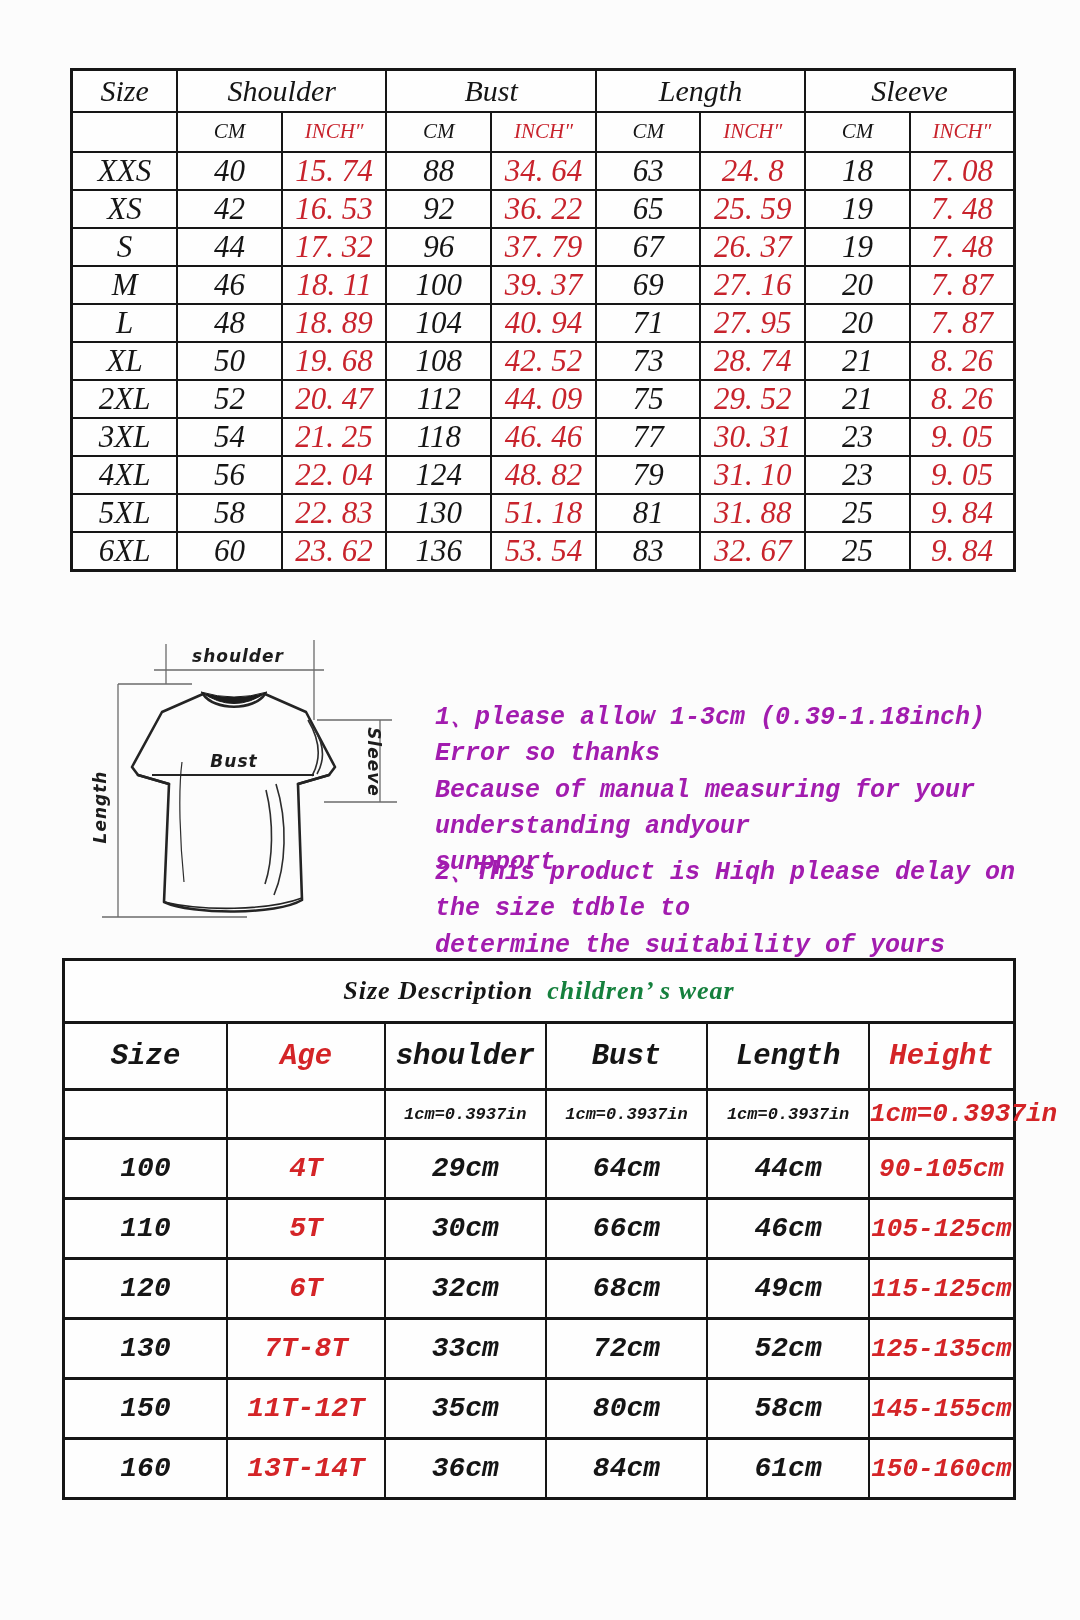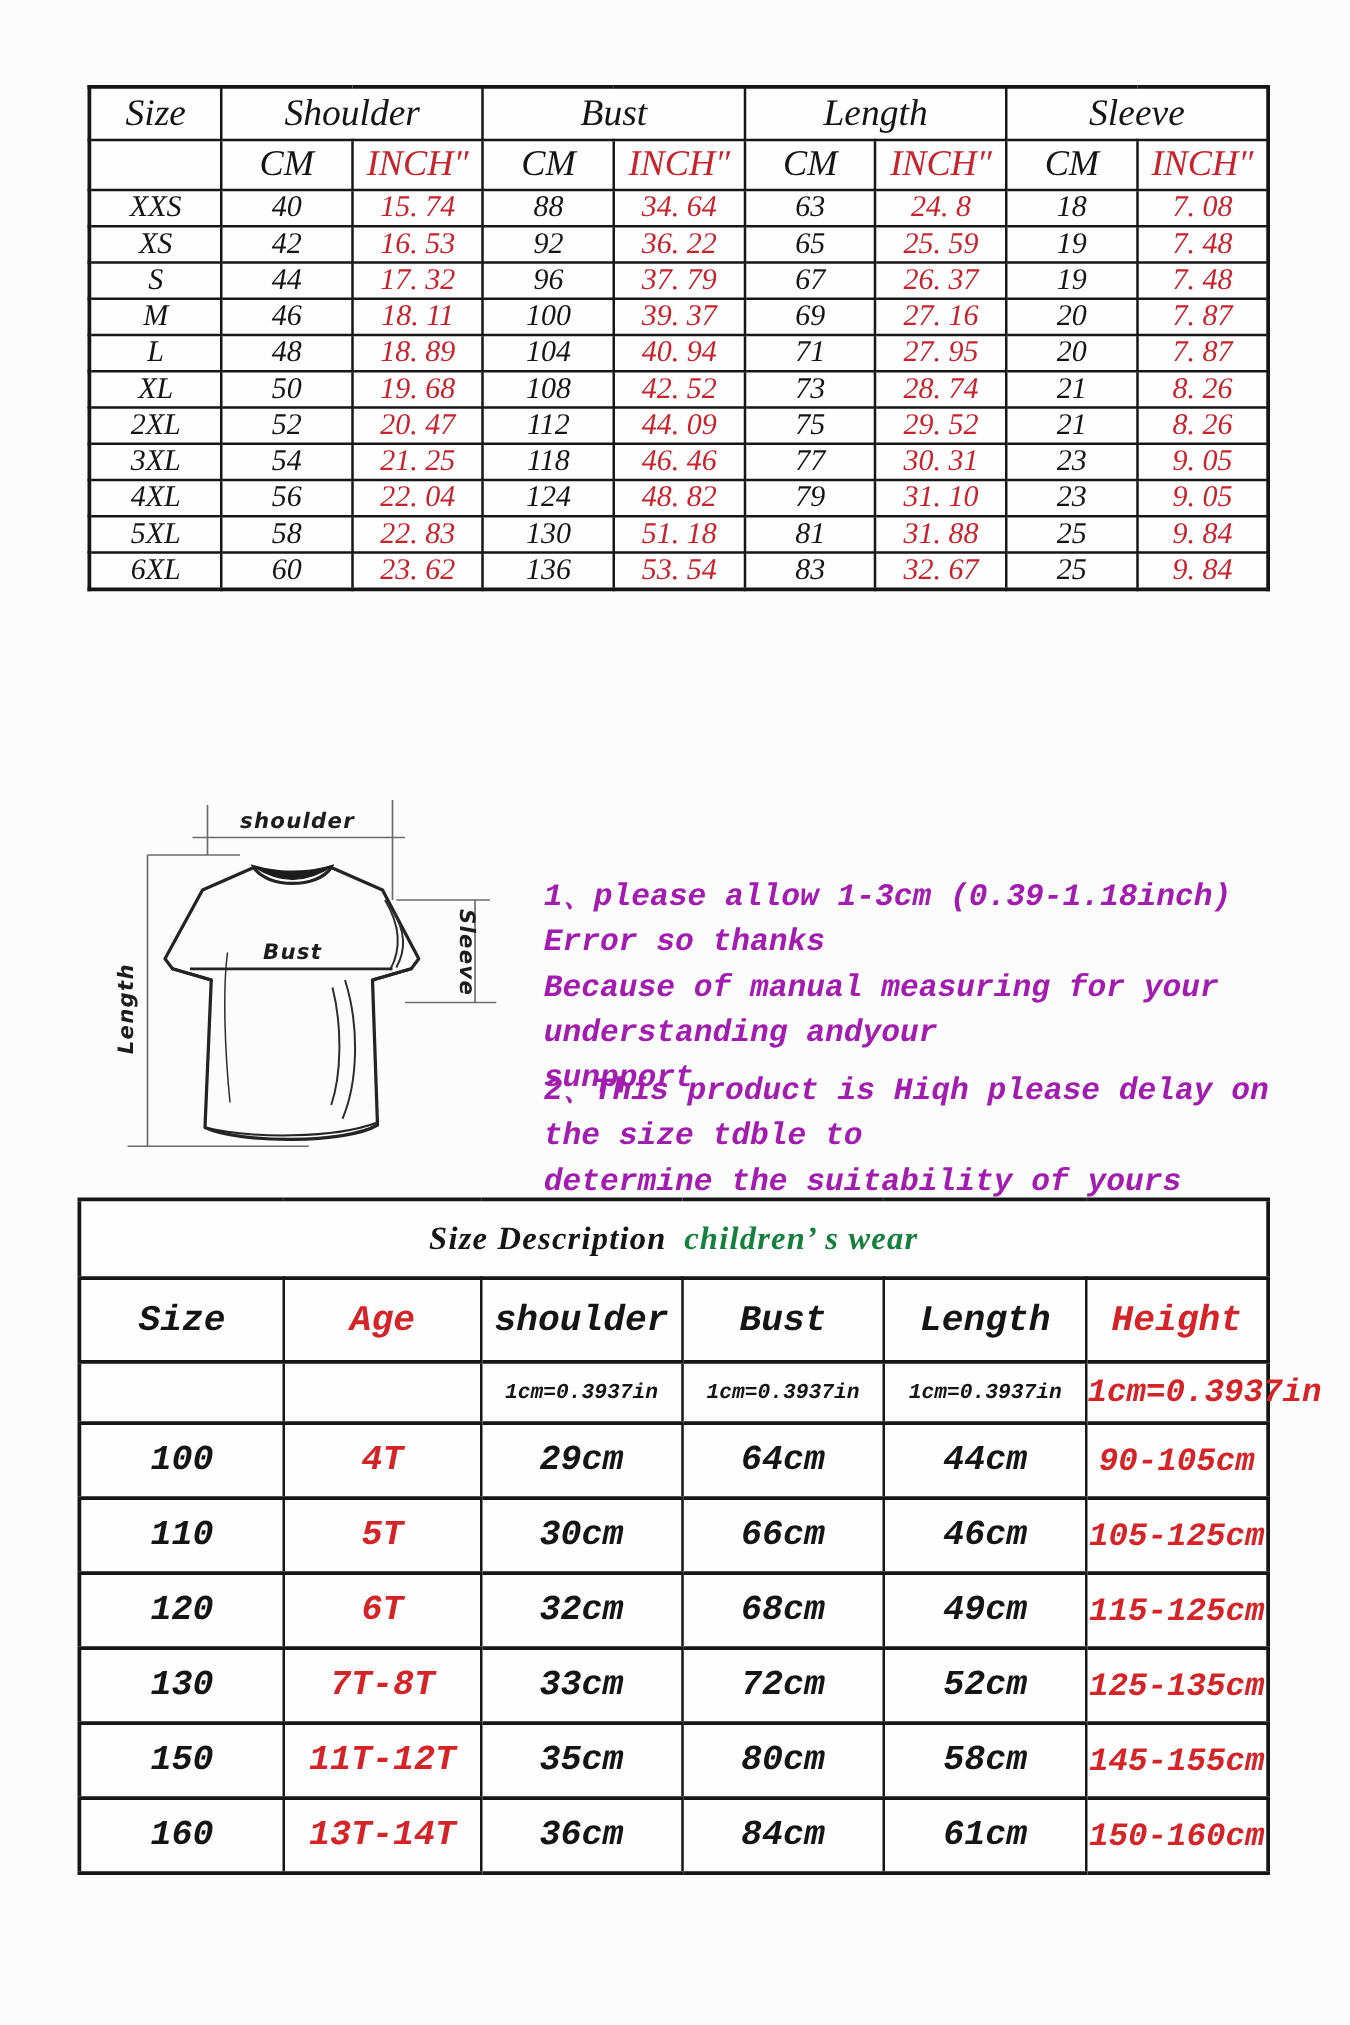--- a/index.html
+++ b/index.html
@@ -21,22 +21,22 @@
     border:3px solid #161616;
     background:#fefefe;
   }
   .adult th,.adult td{
     border:2px solid #161616;
     text-align:center;vertical-align:middle;
     font-weight:normal;
     padding:0;
   }
   .adult thead tr.top-hdr{height:42px;font-size:30px;}
-  .adult thead tr.unit-hdr{height:40px;font-size:29px;}
-  .adult tbody tr{height:27px;font-size:24px;}
+  .adult thead tr.unit-hdr{height:40px;font-size:21px;}
+  .adult tbody tr{height:27px;font-size:31px;}
   .red{color:#c8232c;}
   .child .red{color:#d42427;border-radius:30px;}
   
   .diagram{
     position:absolute;left:62px;top:612px;width:350px;height:330px;
   }
   .diagram svg{width:100%;height:100%;}
   .diagram text{
     font-family:"DejaVu Sans", sans-serif;
     fill:#1d1d1d;font-size:17px;font-weight:bold;letter-spacing:1px;

